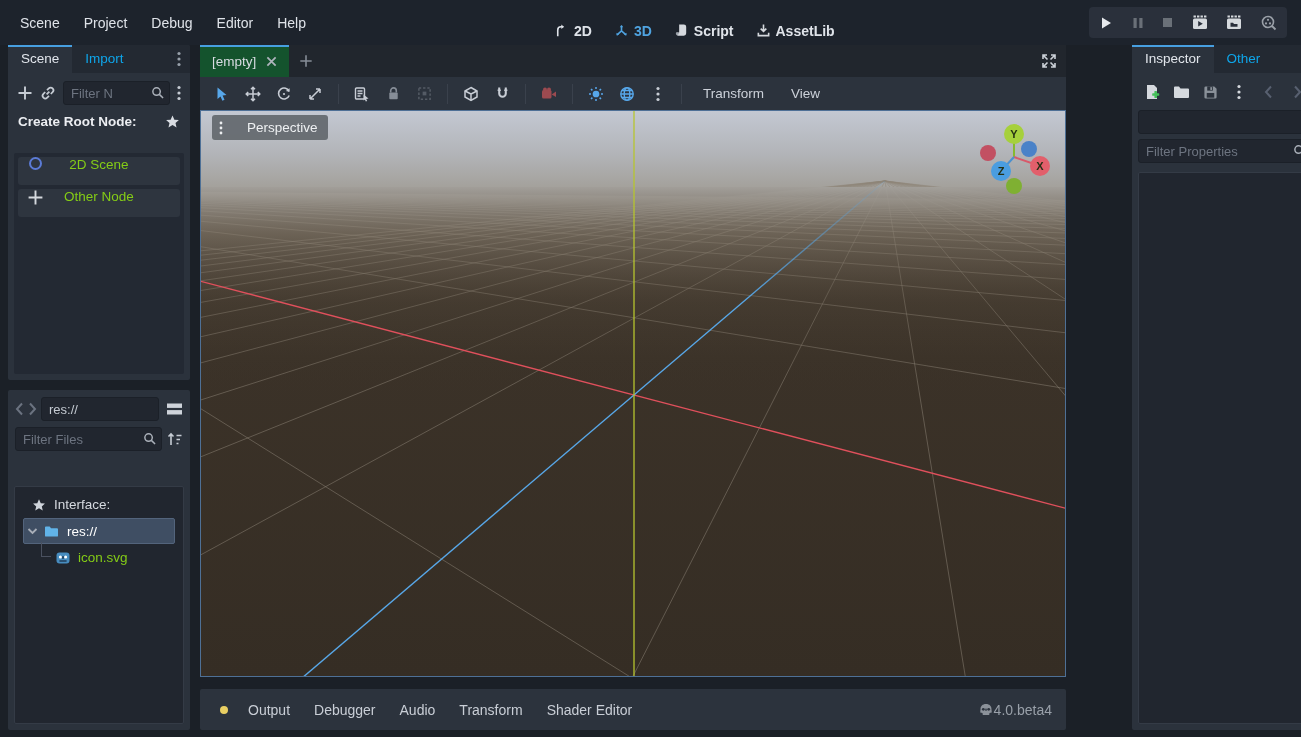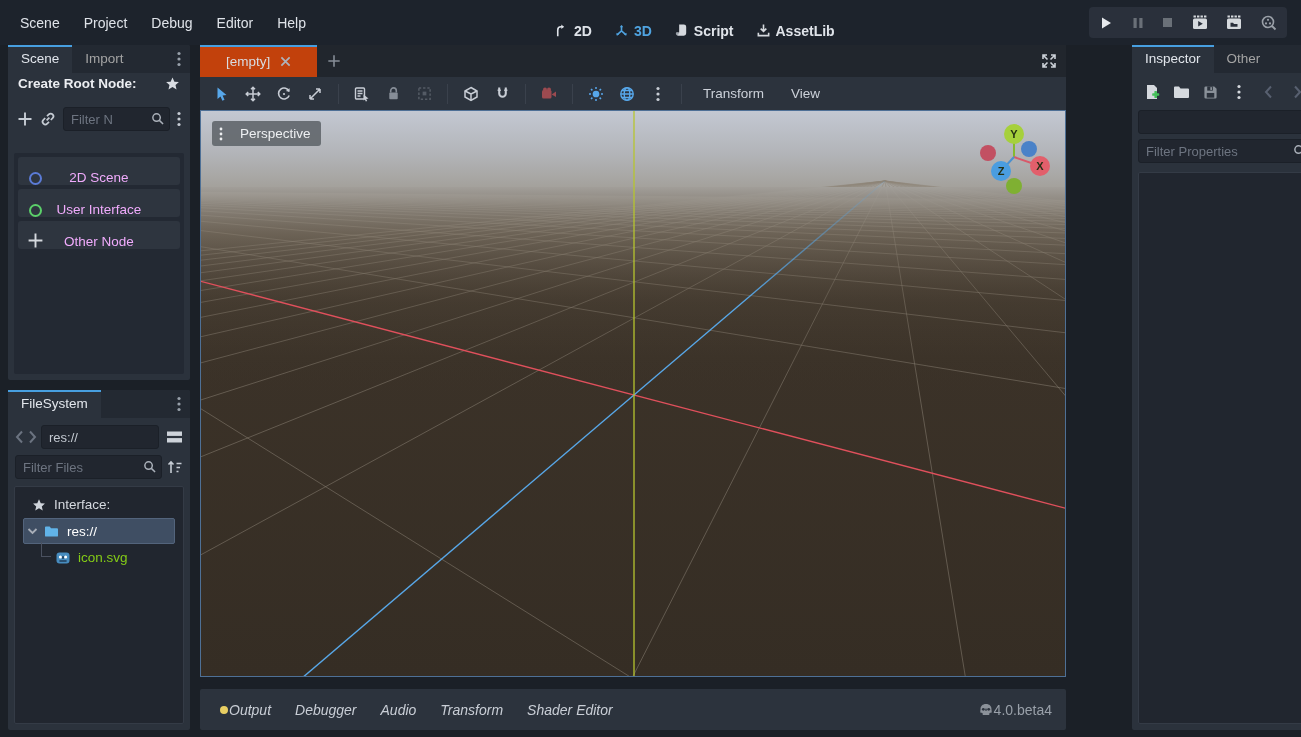--- a/index.html
+++ b/index.html
@@ -12,66 +12,66 @@
   #menubar { left:0; top:0; width:1301px; height:45px; background:#1d232c; display:flex; align-items:center; }
   .menu-item { font-size:14px; color:#dfe3e9; padding:6px 12px; cursor:default; }
   #workspaces { position:absolute; left:548px; top:0; height:45px; display:flex; align-items:center; gap:10px; }
   .ws { display:flex; align-items:center; gap:5px; font-size:14px; font-weight:700; color:#dfe3e9; padding:4px 6px;margin-top:16px; }
   .ws.active { color:#4fa3e0; }
   #playpanel { position:absolute; right:14px; top:7px; width:198px; height:31px; background:#2a303b; border-radius:4px; display:flex; align-items:center; justify-content:space-between; padding:0 10px; }
 
   
   .panel { position:absolute; background:#2b323c; border-radius:2px; }
   .tabstrip { display:flex; align-items:stretch; height:28px; background:#232932; border-radius:2px 2px 0 0; }
-  .tab { padding:0 13px; line-height:27px; font-size:13.5px; color:#a3a3a3; position:relative; }
+  .tab { padding:0 13px; line-height:27px; font-size:13.5px; color:#0ea5e9; position:relative; }
   .tab.active { background:#2b323c; color:#e2e6ec; }
   .tab.active::before { content:""; position:absolute; left:0; top:0; right:0; height:2px; background:#479fe0; }
   .strip-spacer { flex:1; }
   .dots-btn { width:22px; display:flex; align-items:center; justify-content:center; color:#98a0aa; }
   .field { background:#21262f; border:1px solid #1b2028; border-radius:3px; color:#c3c9d1; font-size:13px; height:24px; padding:0 7px; outline:none; font-family:"Liberation Sans",sans-serif; width:100%; }
   .field::placeholder { color:#6d7480; }
   .ibtn { display:flex; align-items:center; justify-content:center; }
 
   
   #scene-dock { left:8px; top:45px; width:182px; height:335px; }
   #scene-toolbar { display:flex; align-items:center; gap:7px; padding:8px 9px 6px 9px; }
   #create-root-row { display:flex; align-items:center; padding:3px 10px 8px 10px; }
   #create-root-label { font-size:13.5px; font-weight:700; color:#eceef2; flex:1; }
   #scene-options-well { position:absolute; left:6px; right:6px; top:108px; bottom:6px; background:#232933; border-radius:2px; padding:4px; }
-  .node-opt { position:relative; height:28px; background:#2e353f; border-radius:3px; margin-bottom:4px; display:flex; align-items:flex-end; justify-content:center; font-size:13.5px; color:#f0abfc; }
+  .node-opt { position:relative; height:28px; background:#2e353f; border-radius:3px; margin-bottom:4px; display:flex; align-items:flex-start; justify-content:center; font-size:13.5px; color:#84cc16; }
   .node-opt .ring { position:absolute; left:11px; width:13px; height:13px; border-radius:50%; border:2.5px solid #fff; }
   .node-opt .plus-ic { position:absolute; left:9px; }
 
   
   #fs-dock { left:8px; top:390px; width:182px; height:340px; }
   #fs-nav { display:flex; align-items:center; gap:4px; padding:7px 7px 3px 7px; }
   #fs-filter-row { display:flex; align-items:center; gap:5px; padding:3px 7px 4px 7px; }
   #fs-tree { position:absolute; left:6px; right:6px; top:96px; bottom:6px; background:#21262f; border:1px solid #343b46; border-radius:2px; padding-top:5px; }
   .tree-row { height:25px; display:flex; align-items:center; font-size:13.5px; color:#d6dae0; position:relative; }
   #row-res { margin:1px 8px; background:#3f4e63; border:1px solid #53647c; border-radius:2px; height:26px; color:#fff; }
   .fieldwrap { position:relative; flex:1; }
   .fieldwrap .search-ic { position:absolute; right:6px; top:5px; }
 
   
   #scene-tabs { left:200px; top:45px; width:866px; height:32px; background:#21262d; display:flex; align-items:flex-end; }
-  #scene-tab { height:32px; background:#c2410c; display:flex; align-items:center; gap:10px; padding:0 26px; font-size:13.5px; color:#d8dce2; position:relative; border-radius:2px 2px 0 0; }
+  #scene-tab { height:32px; background:#14532d; display:flex; align-items:center; gap:10px; padding:0 12px; font-size:13.5px; color:#d8dce2; position:relative; border-radius:2px 2px 0 0; }
   #scene-tab::before { content:""; position:absolute; left:0; top:0; right:0; height:2px; background:#479fe0; }
   #main-toolbar { left:200px; top:77px; width:866px; height:33px; background:#2c333d; display:flex; align-items:center; gap:7px; padding:0 10px; }
   .tsep { width:1px; height:20px; background:#3a414c; margin:0 4px; }
   .tbtn { width:24px; height:24px; display:flex; align-items:center; justify-content:center; border-radius:3px; }
   .tmenu { font-size:13.5px; color:#ccd1d9; padding:0 10px; }
   #viewport { left:200px; top:110px; width:866px; height:567px; border:1px solid #4e7096; background:#3a3128; }
-  #persp-btn { left:212px; top:121px; height:25px; background:rgba(99,104,110,0.92); border-radius:3px; display:flex; align-items:center; gap:17px; padding:0 10px 0 7px; font-size:13.5px; color:#eef0f2; }
+  #persp-btn { left:212px; top:115px; height:25px; background:rgba(99,104,110,0.92); border-radius:3px; display:flex; align-items:center; gap:24px; padding:0 10px 0 7px; font-size:13.5px; color:#eef0f2; }
   #persp-btn .mini-dots { color:#e8eaec; }
   #gizmo { left:974px; top:117px; width:80px; height:80px; }
   .gz-label { font-size:11px; font-weight:700; fill:#253014; }
 
   
   #bottombar { left:200px; top:689px; width:866px; height:41px; background:#2c333d; border-radius:2px; display:flex; align-items:center; padding:0 10px; gap:4px; }
-  .bb-item { font-size:14px; color:#c9ced6; padding:4px 10px; display:flex; align-items:center; gap:1px;font-style:italic; }
+  .bb-item { font-size:14px; color:#c9ced6; padding:4px 10px; display:flex; align-items:center; gap:20px; }
   #bb-dot { width:8px; height:8px; border-radius:50%; background:#e9cf63; }
   #bb-right { margin-left:auto; display:flex; align-items:center; gap:0; color:#99a0a9; font-size:14px; padding-right:4px; }
 
   
   #inspector-dock { left:1132px; top:45px; width:215px; height:685px; }
   #insp-toolbar { display:flex; align-items:center; gap:5px; padding:7px 6px 4px 8px; }
   #insp-res-row { display:flex; align-items:center; gap:5px; padding:2px 6px 2px 6px; }
   #insp-filter-row { display:flex; align-items:center; gap:5px; padding:3px 6px 3px 6px; }
   #insp-body { position:absolute; left:6px; right:6px; top:127px; bottom:6px; background:#21262f; border:1px solid #343b46; border-radius:2px; }
 </style>
@@ -179,28 +179,20 @@
     <div class="tab">Import</div>
     <div class="strip-spacer"></div>
     <div class="dots-btn">
       <svg width="4" height="16" viewBox="0 0 4 16">
           <circle cx="2" cy="2.5" r="1.6" fill="#98a0aa"></circle>
           <circle cx="2" cy="8" r="1.6" fill="#98a0aa"></circle>
           <circle cx="2" cy="13.5" r="1.6" fill="#98a0aa"></circle>
         </svg>
     </div>
   </div>
-  <div id="create-root-row">
-    <span id="create-root-label">Create Root Node:</span>
-    <span class="ibtn">
-      <svg width="15" height="15" viewBox="0 0 16 16">
-          <path d="M8 1.5 L10 6 L14.8 6.4 L11.2 9.6 L12.3 14.3 L8 11.8 L3.7 14.3 L4.8 9.6 L1.2 6.4 L6 6 Z" fill="#d8dce2"></path>
-        </svg>
-    </span>
-  </div>
   <div id="scene-toolbar">
     <span class="ibtn">
       <svg width="16" height="16" viewBox="0 0 16 16" stroke="#c6ccd4" stroke-width="1.9">
           <path d="M8 1.5 V14.5 M1.5 8 H14.5"></path>
         </svg>
     </span>
     <span class="ibtn">
       <svg width="16" height="16" viewBox="0 0 16 16" fill="none" stroke="#c6ccd4" stroke-width="1.7">
           <path d="M6.6 9.4 L9.4 6.6"></path>
           <path d="M7 5.2 L8.8 3.4 a2.6 2.6 0 0 1 3.8 3.8 L10.8 9"></path>
@@ -217,52 +209,45 @@
       </span>
     </span>
     <span class="ibtn">
       <svg width="4" height="16" viewBox="0 0 4 16">
           <circle cx="2" cy="2.5" r="1.6" fill="#c6ccd4"></circle>
           <circle cx="2" cy="8" r="1.6" fill="#c6ccd4"></circle>
           <circle cx="2" cy="13.5" r="1.6" fill="#c6ccd4"></circle>
         </svg>
     </span>
   </div>
+  <div id="create-root-row">
+    <span id="create-root-label">Create Root Node:</span>
+    <span class="ibtn">
+      <svg width="15" height="15" viewBox="0 0 16 16">
+          <path d="M8 1.5 L10 6 L14.8 6.4 L11.2 9.6 L12.3 14.3 L8 11.8 L3.7 14.3 L4.8 9.6 L1.2 6.4 L6 6 Z" fill="#d8dce2"></path>
+        </svg>
+    </span>
+  </div>
   <div id="scene-options-well">
     <div class="node-opt">
       <span class="ring" style="border-color:#5b7bd6"></span>
       <span>2D Scene</span>
     </div>
     <div class="node-opt">
-      <span class="ring" style="border-color:#5bd06a"></span>
-      <span>User Interface</span>
-    </div>
-    <div class="node-opt">
       <span class="plus-ic">
         <svg width="17" height="17" viewBox="0 0 16 16" stroke="#d5d9de" stroke-width="1.8">
             <path d="M8 1.5 V14.5 M1.5 8 H14.5"></path>
           </svg>
       </span>
       <span>Other Node</span>
     </div>
   </div>
 </div>
 
 <div id="fs-dock" class="panel">
-  <div class="tabstrip">
-    <div class="tab active">FileSystem</div>
-    <div class="strip-spacer"></div>
-    <div class="dots-btn">
-      <svg width="4" height="16" viewBox="0 0 4 16">
-          <circle cx="2" cy="2.5" r="1.6" fill="#98a0aa"></circle>
-          <circle cx="2" cy="8" r="1.6" fill="#98a0aa"></circle>
-          <circle cx="2" cy="13.5" r="1.6" fill="#98a0aa"></circle>
-        </svg>
-    </div>
-  </div>
   <div id="fs-nav">
     <span class="ibtn">
       <svg width="9" height="14" viewBox="0 0 9 14" fill="none" stroke="#6b7380" stroke-width="2">
           <path d="M7 1.5 L2 7 L7 12.5"></path>
         </svg>
     </span>
     <span class="ibtn">
       <svg width="9" height="14" viewBox="0 0 9 14" fill="none" stroke="#6b7380" stroke-width="2">
           <path d="M2 1.5 L7 7 L2 12.5"></path>
         </svg>

